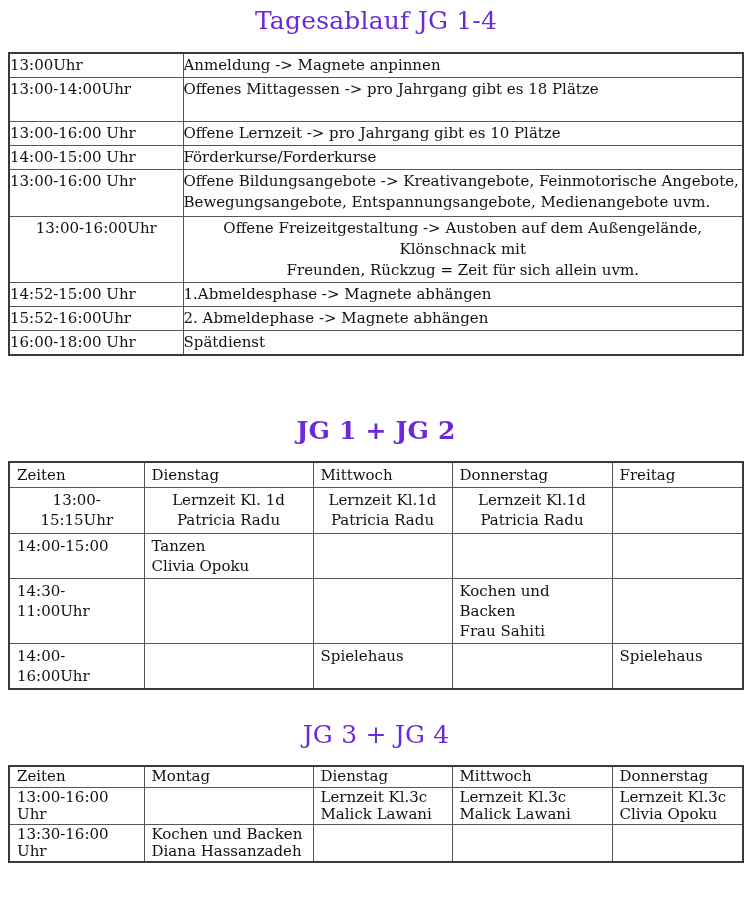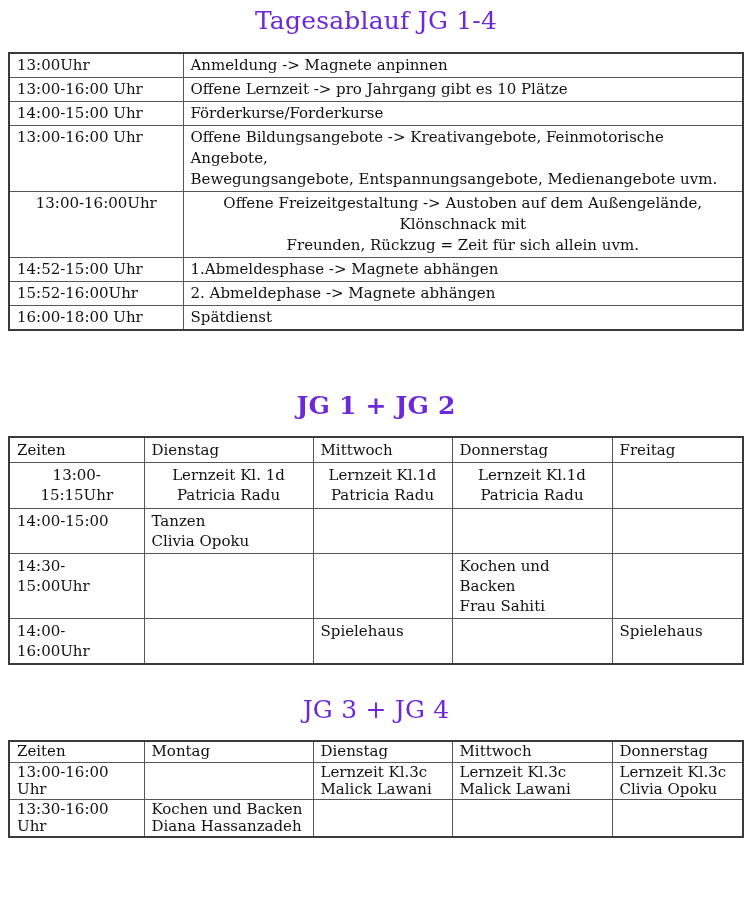--- a/index.html
+++ b/index.html
@@ -27,21 +27,21 @@
   .tbl-week { margin-top: 15px; }
 
   td {
     border: 1px solid #565656;
     vertical-align: top;
     white-space: pre-line;
     overflow: hidden;
     font-size: 15px;
     color: #111111;
   }
-  .tbl-tagesablauf td { padding: 1px 7px; line-height: 21px; }
+  .tbl-tagesablauf td { padding: 1px 0; line-height: 21px; }
   .tbl-jg12 td { padding: 2px 7px; line-height: 20px; }
   .tbl-jg34 td { padding: 1px 7px; line-height: 17px; }
 
   
   .rh21 { height: 21px; } .rh23 { height: 23px; }
   .rh24 { height: 24px; } .rh26 { height: 26px; } .rh36 { height: 36px; }
   .rh37 { height: 37px; } .rh43 { height: 43px; } .rh44 { height: 44px; }
   .rh46 { height: 46px; text-align: center; } .rh47 { height: 47px; }
 </style>
 </head>
@@ -53,20 +53,24 @@
 
   <table class="tbl-tagesablauf">
     <colgroup>
         <col style="width:174px">
         <col>
       </colgroup>
     <tbody>
       <tr class="rh23">
         <td>13:00Uhr</td>
         <td>Anmeldung -&gt; Magnete anpinnen</td>
+      </tr>
+      <tr class="rh44">
+        <td>13:00-14:00Uhr</td>
+        <td>Offenes Mittagessen -&gt; pro Jahrgang gibt es 18 Plätze</td>
       </tr>
       <tr class="rh24">
         <td>13:00-16:00 Uhr</td>
         <td>Offene Lernzeit -&gt; pro Jahrgang gibt es 10 Plätze</td>
       </tr>
       <tr class="rh23">
         <td>14:00-15:00 Uhr</td>
         <td>Förderkurse/Forderkurse</td>
       </tr>
       <tr class="rh47">
@@ -124,21 +128,21 @@
       </tr>
       <tr class="rh43">
         <td>14:00-15:00</td>
         <td>Tanzen
 Clivia Opoku</td>
         <td></td>
         <td></td>
         <td></td>
       </tr>
       <tr class="rh43">
-        <td>14:30-15:00Uhr</td>
+        <td>14:30-11:00Uhr</td>
         <td></td>
         <td></td>
         <td>Kochen und Backen
 Frau Sahiti</td>
         <td></td>
       </tr>
       <tr class="rh26">
         <td>14:00-16:00Uhr</td>
         <td></td>
         <td>Spielehaus</td>

